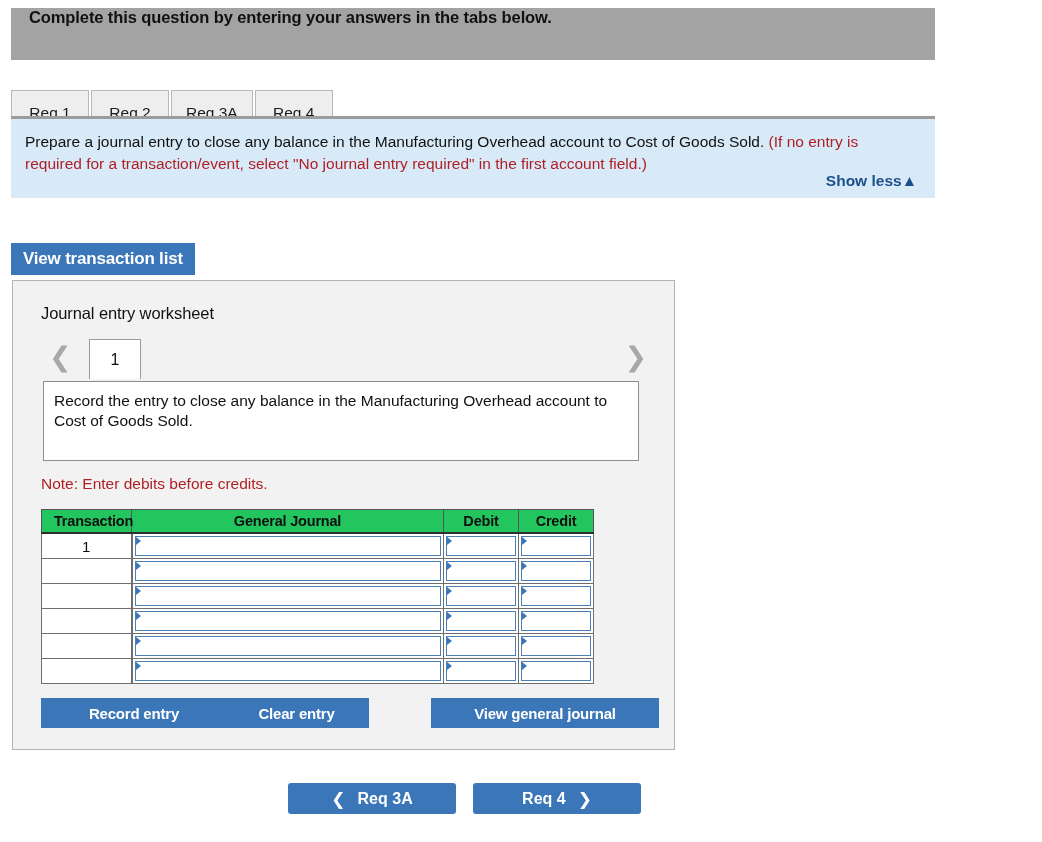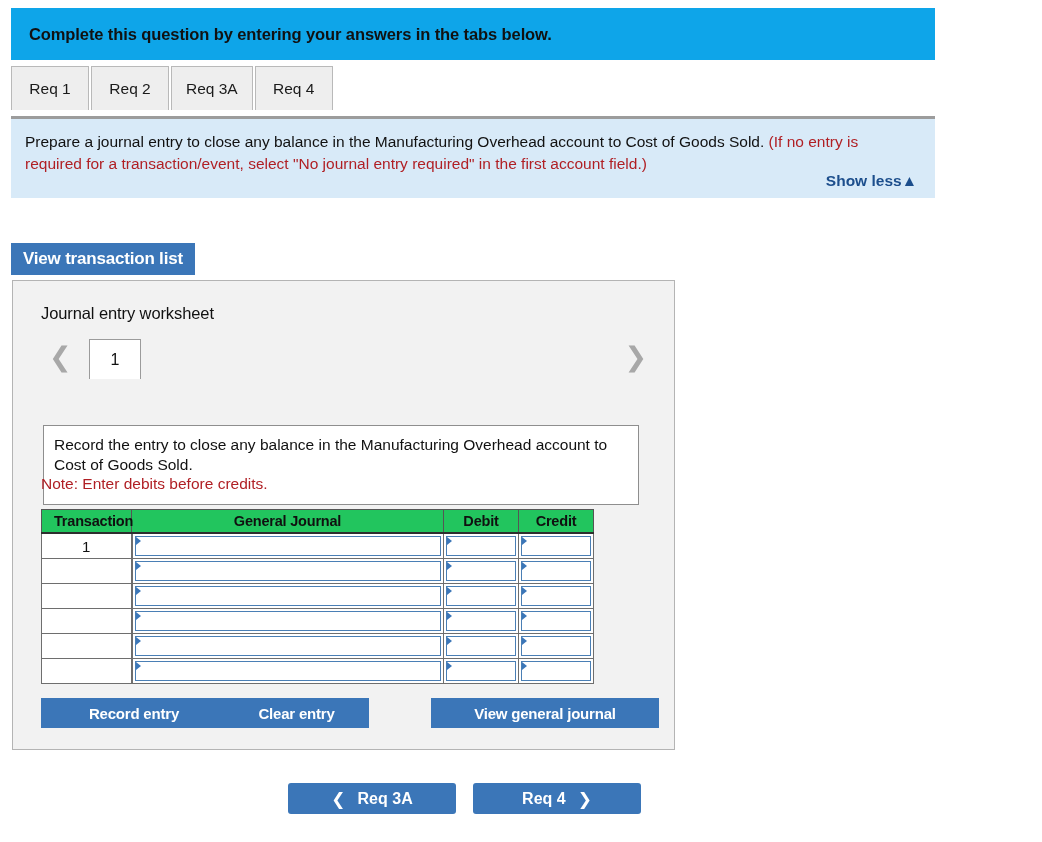--- a/index.html
+++ b/index.html
@@ -23,37 +23,36 @@
     position: relative;
   }
 
   
   .header-bar {
     position: absolute;
     left: 11px;
     top: 8px;
     width: 924px;
     height: 52px;
-    background: #0ea5e9;
+    background: #a3a3a3;
     display: flex;
-    align-items: center;
   }
   .header-title {
     margin-left: 18px;
     font-size: 16.5px;
     font-weight: bold;
     letter-spacing: -0.1px;
     color: #111111;
   }
 
   
   .tab-strip {
     position: absolute;
     left: 11px;
-    top: 64px;
+    top: 88px;
     width: 924px;
     height: 46px;
     display: flex;
     align-items: flex-end;
   }
   .tab {
     height: 44px;
     min-width: 78px;
     padding: 0 14px;
     box-sizing: border-box;
@@ -203,21 +202,20 @@
     top: 100px;
     width: 596px;
     height: 80px;
     background: #ffffff;
     border: 1px solid #8e8e8e;
     box-sizing: border-box;
     padding: 9px 10px;
     font-size: 15.5px;
     line-height: 1.32;
     color: #111111;
-    margin-top: 44px;
   }
 
   .note {
     position: absolute;
     left: 28px;
     top: 194px;
     font-size: 15.5px;
     color: #b01f24;
   }
 

